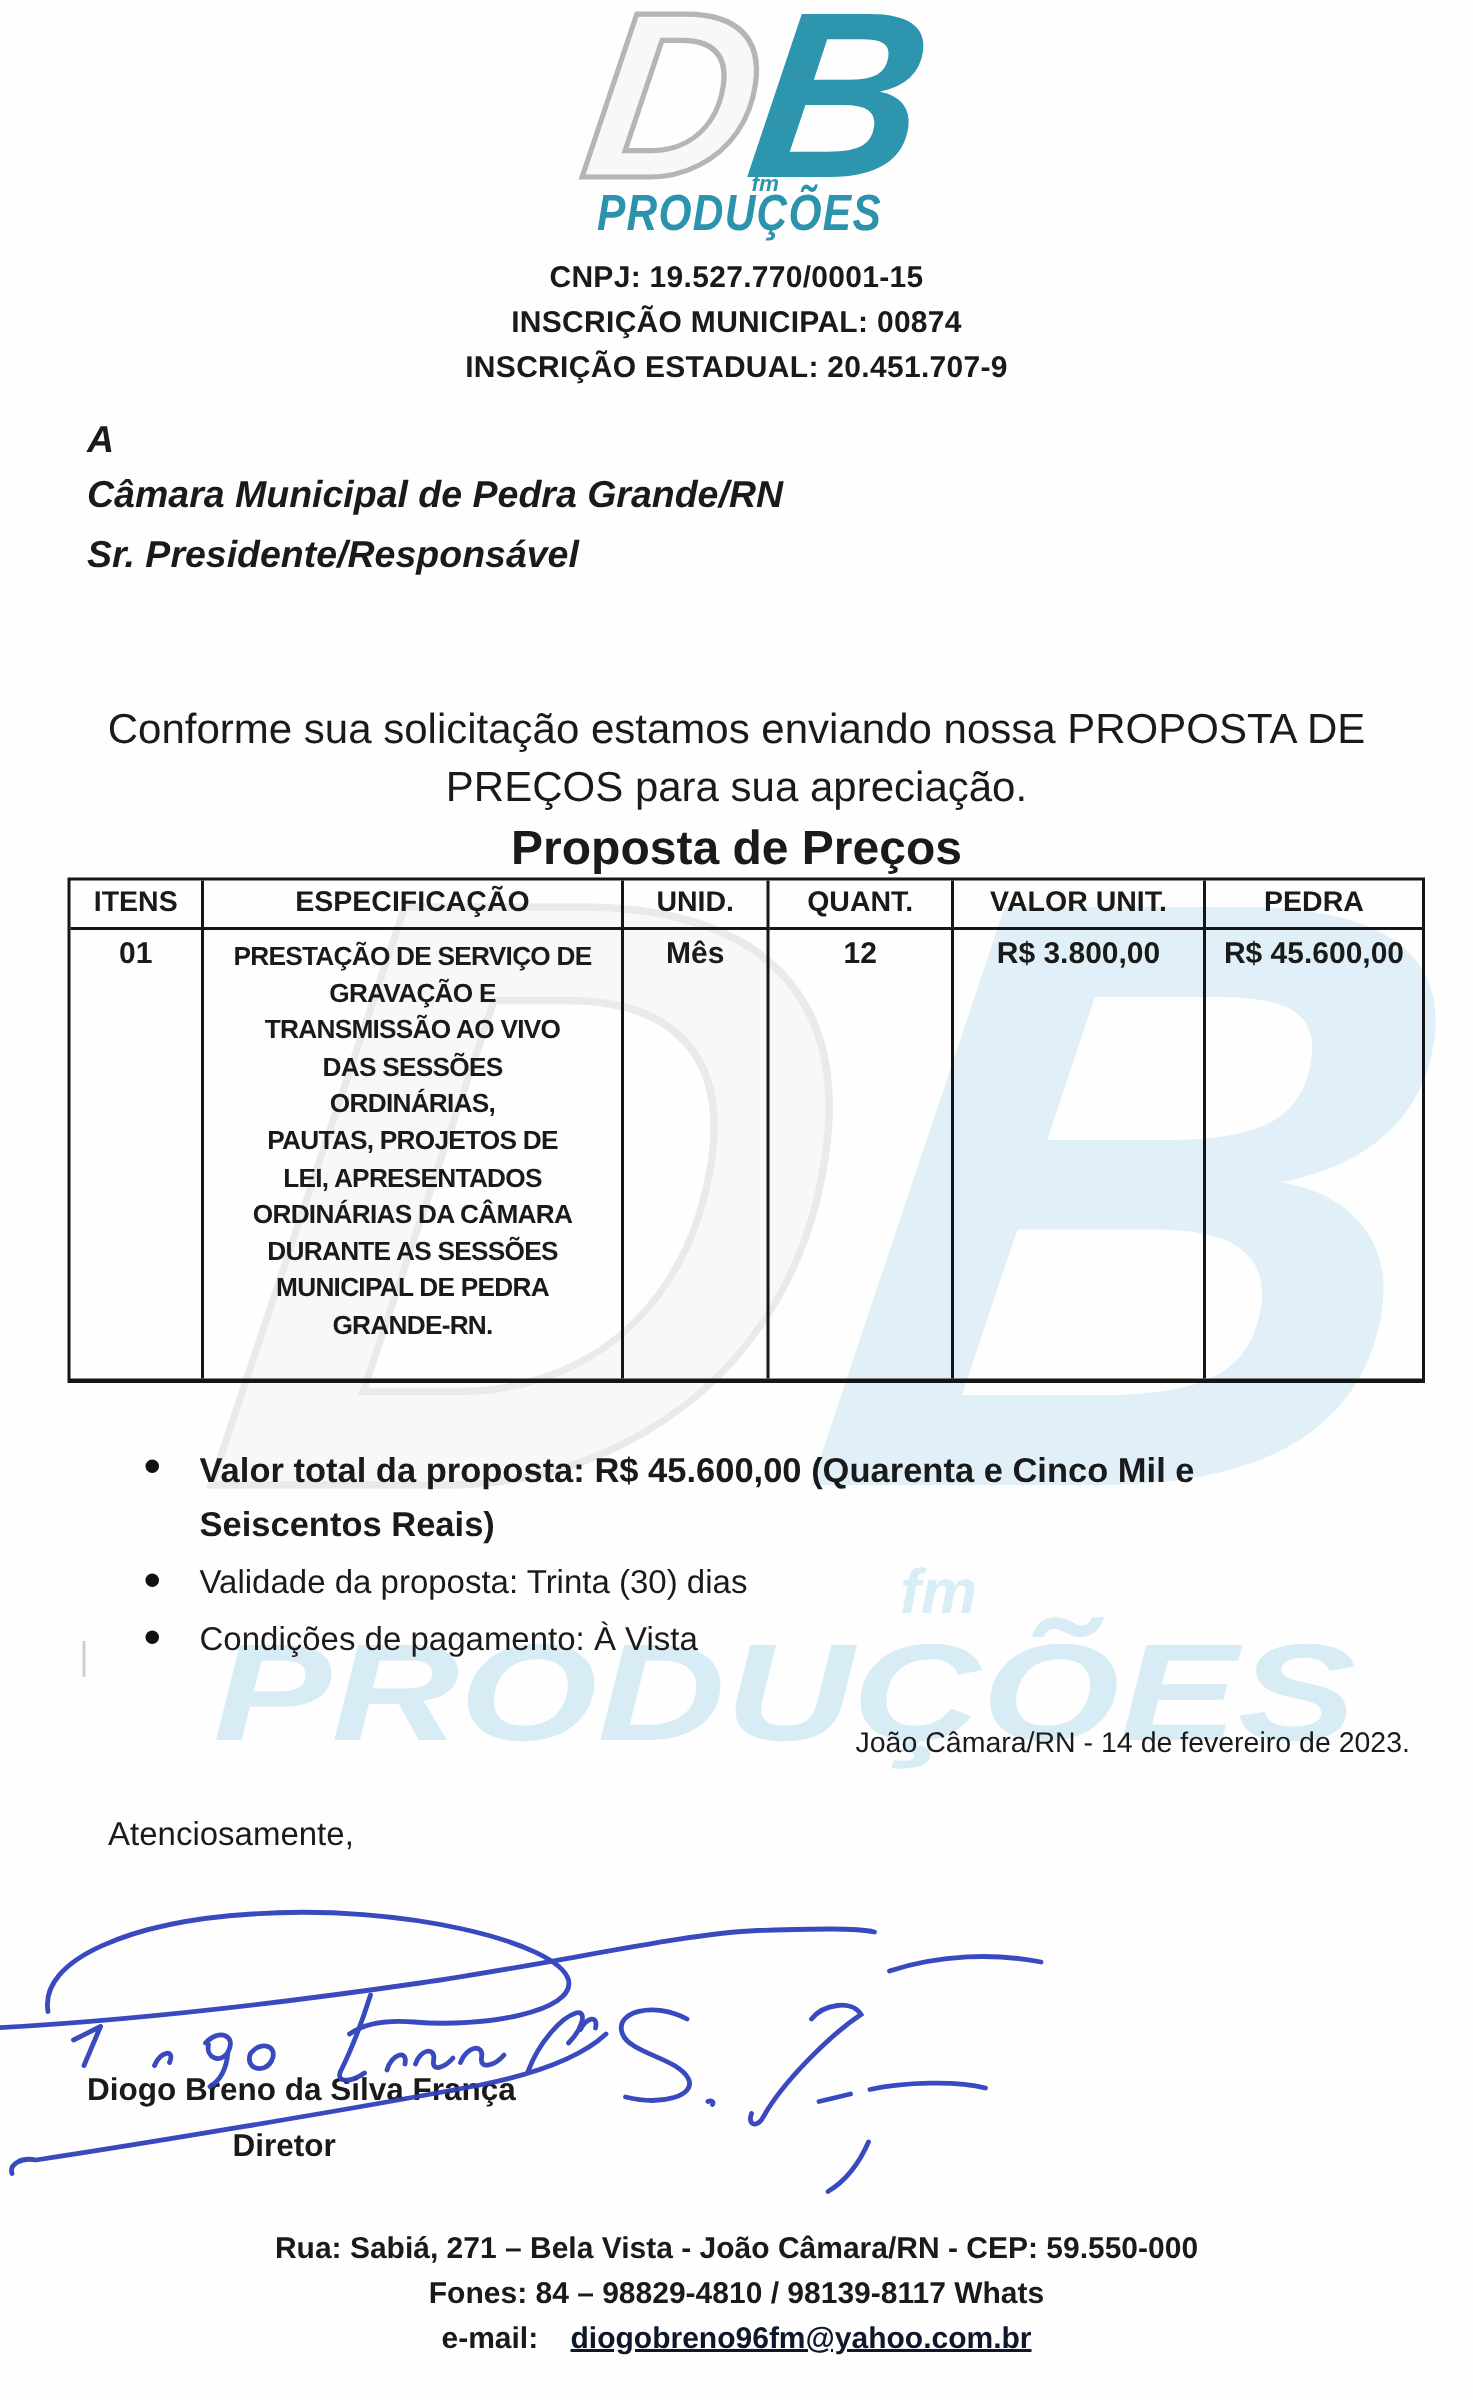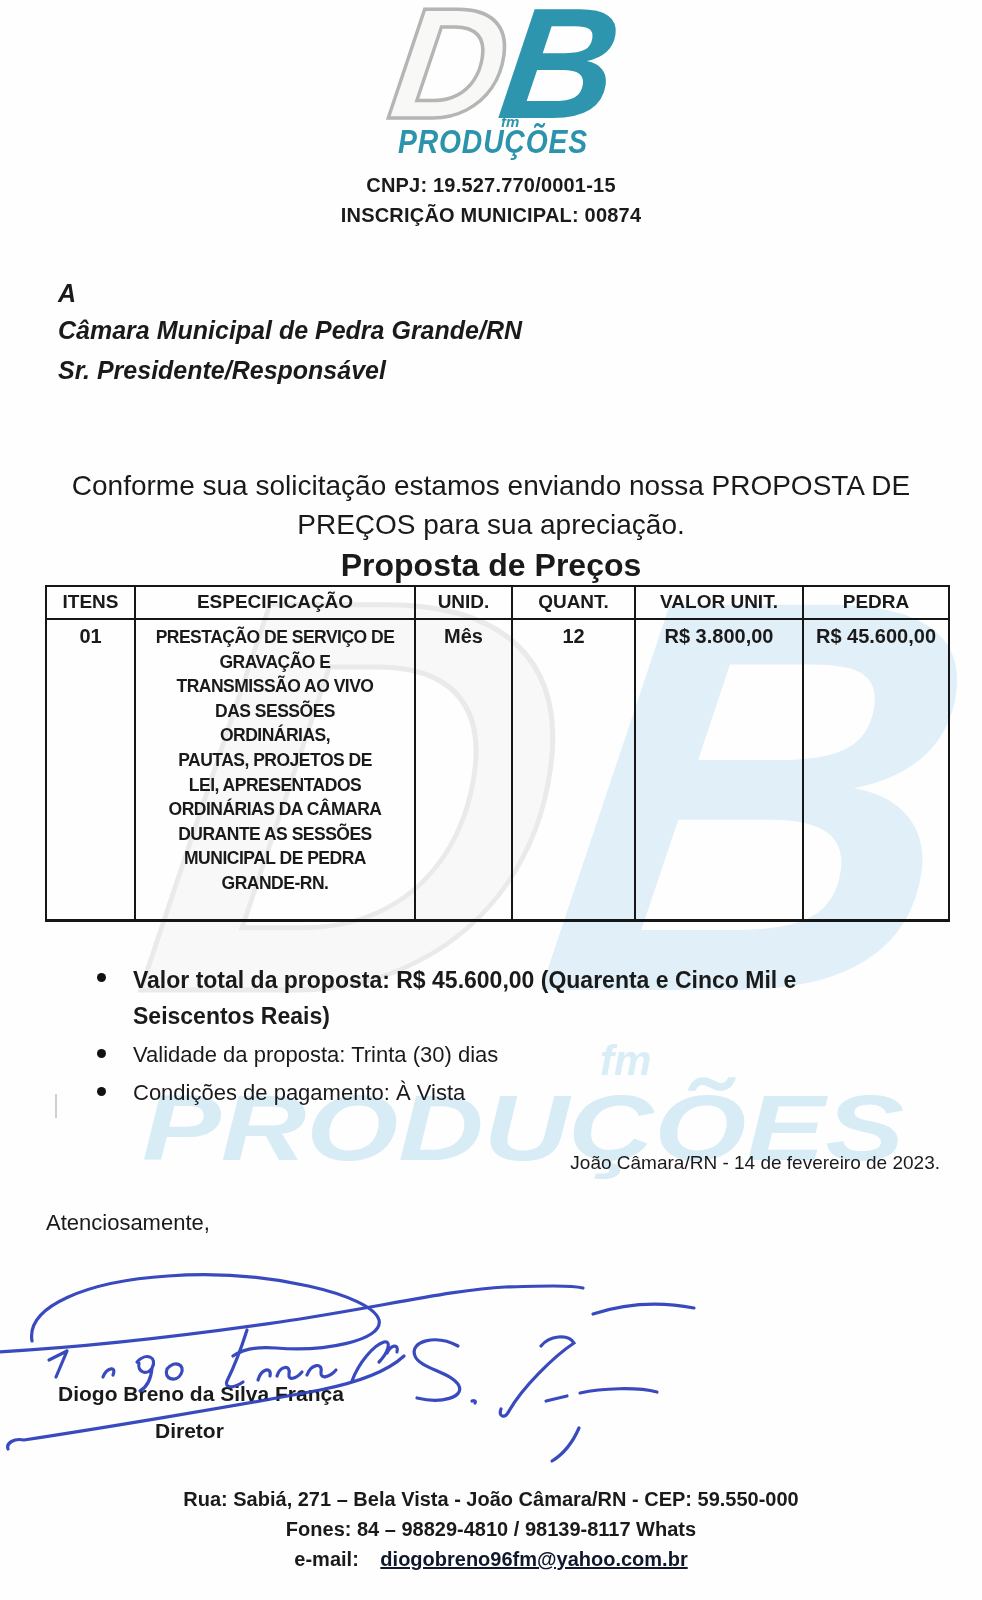--- a/index.html
+++ b/index.html
@@ -36,21 +36,21 @@
   .ptable .td:last-child{border-right:none;}
   .spec{font-weight:normal;padding-top:3px;}
   .spec div{font-size:17.5px;line-height:24.6px;letter-spacing:-.5px;}
   
   .bullets{position:absolute;left:95px;top:962px;width:790px;}
   .bullet{position:relative;padding-left:38px;font-size:22px;line-height:34px;margin-bottom:4px;}
   .bullet .dot{position:absolute;left:2px;top:11px;width:9px;height:9px;border-radius:50%;background:#111;}
   .bullet.b1{font-weight:bold;font-size:23px;line-height:36px;max-width:750px;}
   
   .dateline{position:absolute;right:42px;top:1152px;font-size:19px;}
-  .salutation{position:absolute;left:46px;top:1210px;font-size:22px;}
+  .salutation{position:absolute;left:72px;top:1210px;font-size:22px;}
   .signer-name{position:absolute;left:58px;top:1382px;font-size:21px;font-weight:600;}
   .signer-role{position:absolute;left:155px;top:1419px;font-size:21px;font-weight:600;}
   
   .footer{position:absolute;left:0;top:1484px;width:982px;text-align:center;
           font-size:20px;font-weight:600;line-height:30px;}
   .footer a{color:#0f172a;text-decoration:underline;cursor:pointer;margin-left:16px;}
   
   .artifact{position:absolute;left:55px;top:1094px;width:2px;height:24px;background:#cfcfcf;}
   svg text{font-family:"Liberation Sans",sans-serif;}
 </style>
@@ -79,20 +79,21 @@
           <text x="112" y="118" font-size="158" font-weight="bold" font-style="italic" fill="#2e95ae">B</text>
         </g>
         <text x="119" y="127" font-size="15" font-weight="bold" font-style="italic" fill="#2e95ae">fm</text>
         <text x="16" y="153" font-size="34" font-weight="bold" font-style="italic" fill="#2c93ac" textLength="190" lengthAdjust="spacingAndGlyphs" letter-spacing="1">PRODUÇÕES</text>
       </svg>
     </div>
 
     <div class="company">
       <div>CNPJ: 19.527.770/0001-15</div>
       <div>INSCRIÇÃO MUNICIPAL: 00874</div>
+      <div>INSCRIÇÃO ESTADUAL: 20.451.707-9</div>
     </div>
 
     <div class="addressee">
       <div class="a">A</div>
       <div class="org">Câmara Municipal de Pedra Grande/RN</div>
       <div class="attn">Sr. Presidente/Responsável</div>
     </div>
 
     <div class="intro">
       <div>Conforme sua solicitação estamos enviando nossa PROPOSTA DE</div>

